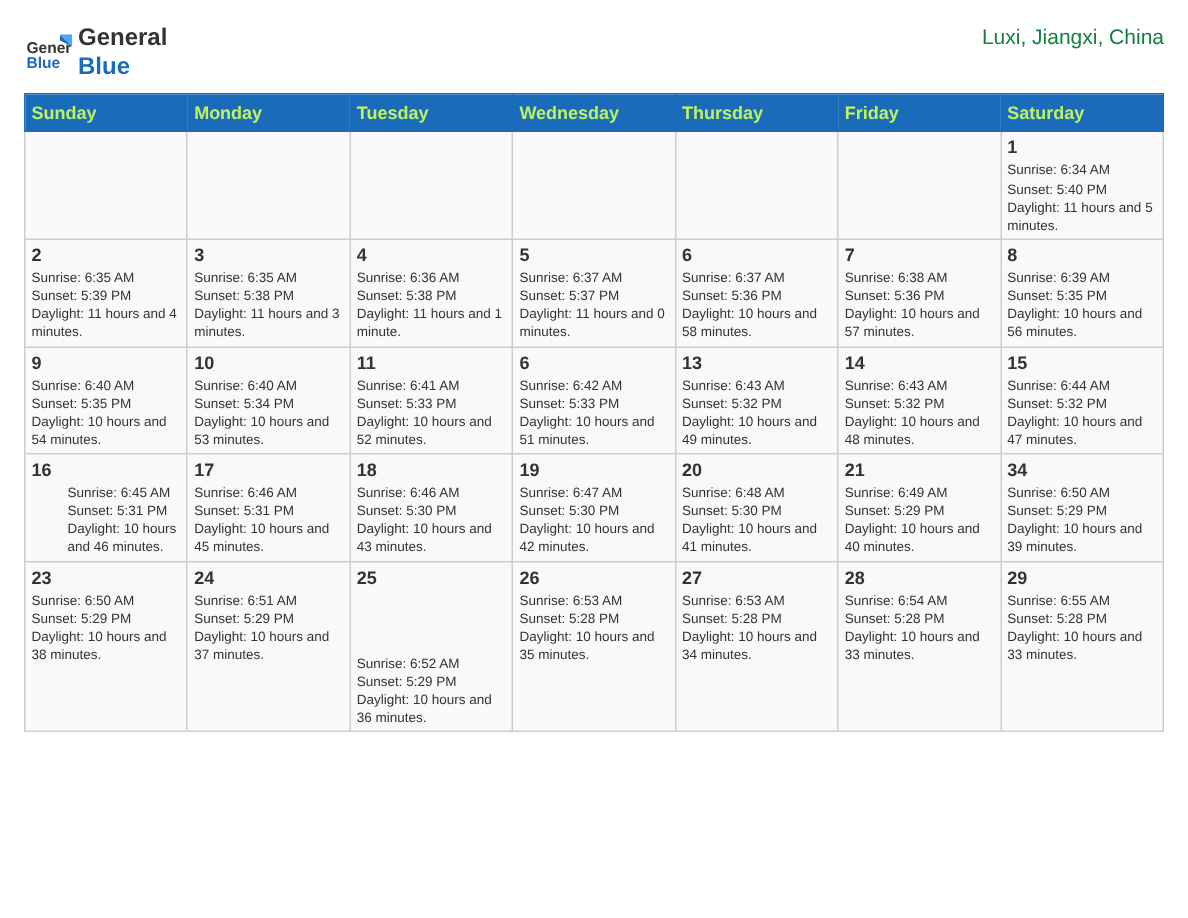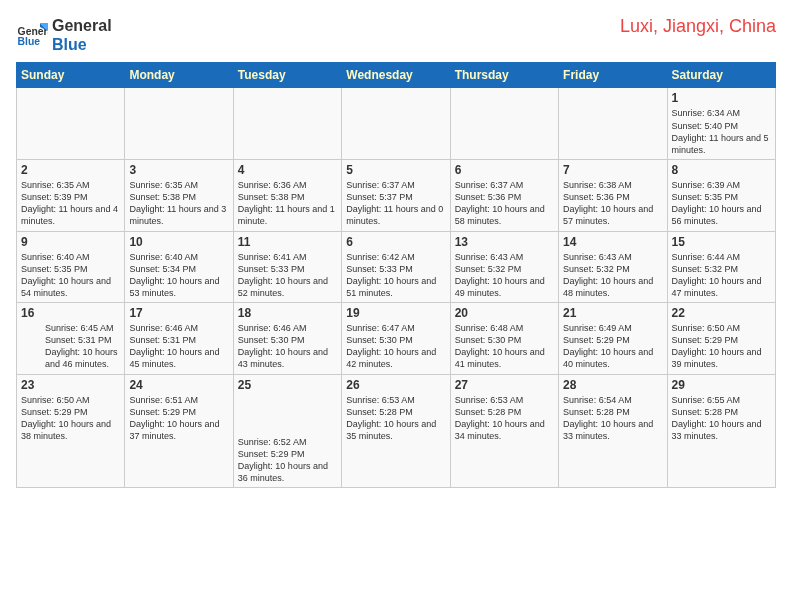--- a/index.html
+++ b/index.html
@@ -27,31 +27,31 @@
     }
     .title-block {
       text-align: right;
     }
     .month-title {
       font-size: 32px;
       font-weight: normal;
       color: #333;
     }
     .location {
-      font-size: 18px;
-      color: #ef4444;
+      font-size: 14px;
+      color: #15803d;
     }
     .calendar {
       width: 100%;
       border-collapse: collapse;
       border: 1px solid #ccc;
     }
     .calendar th {
       background: #1a6bba;
-      color: #fef9c3;
+      color: #bef264;
       font-size: 12px;
       font-weight: bold;
       padding: 5px 4px;
       text-align: left;
       border: 1px solid #1a6bba;
     }
     .calendar td {
       vertical-align: top;
       border: 1px solid #ccc;
       padding: 3px 4px;
@@ -243,21 +243,21 @@
 Sunset: 5:30 PM
 Daylight: 10 hours and 41 minutes.</div>
         </td>
         <td>
           <span class="day-number">21</span>
           <div class="day-info" style="white-space: pre-line;">Sunrise: 6:49 AM
 Sunset: 5:29 PM
 Daylight: 10 hours and 40 minutes.</div>
         </td>
         <td>
-          <span class="day-number">22</span>
+          <span class="day-number">34</span>
           <div class="day-info" style="white-space: pre-line;">Sunrise: 6:50 AM
 Sunset: 5:29 PM
 Daylight: 10 hours and 39 minutes.</div>
         </td>
       </tr>
       <tr>
         <td>
           <span class="day-number">23</span>
           <div class="day-info" style="white-space: pre-line;">Sunrise: 6:50 AM
 Sunset: 5:29 PM

